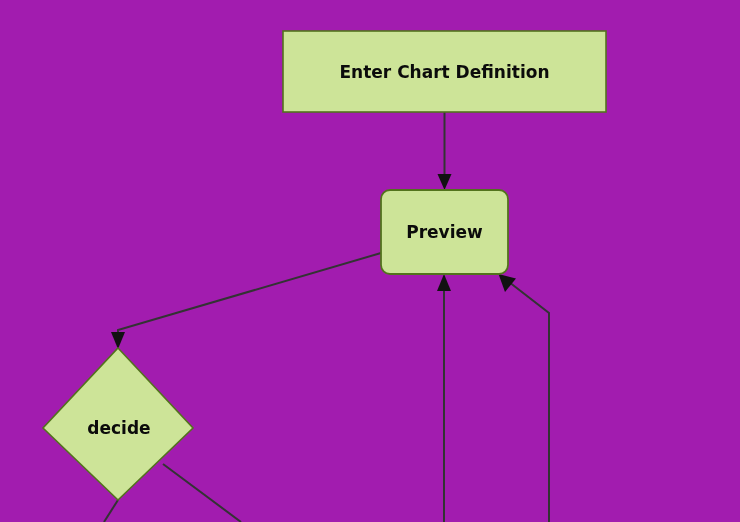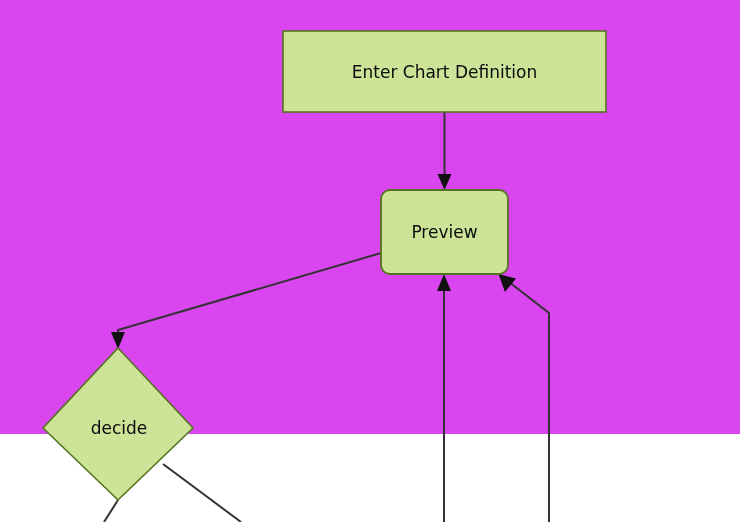--- a/index.html
+++ b/index.html
@@ -9,22 +9,23 @@
   }
   body {
     width: 740px;
     height: 522px;
     overflow: hidden;
     font-family: "DejaVu Sans", sans-serif;
   }
   #diagram-canvas {
     position: relative;
     width: 740px;
-    height: 434px;
-    background: #d946ef;
+    height: 522px;
+    background: #a21caf;
+    font-weight: bold;
   }
   #flowchart-svg {
     position: absolute;
     top: 0;
     left: 0;
     width: 740px;
     height: 522px;
   }
   .node-shape {
     fill: #cde498;

